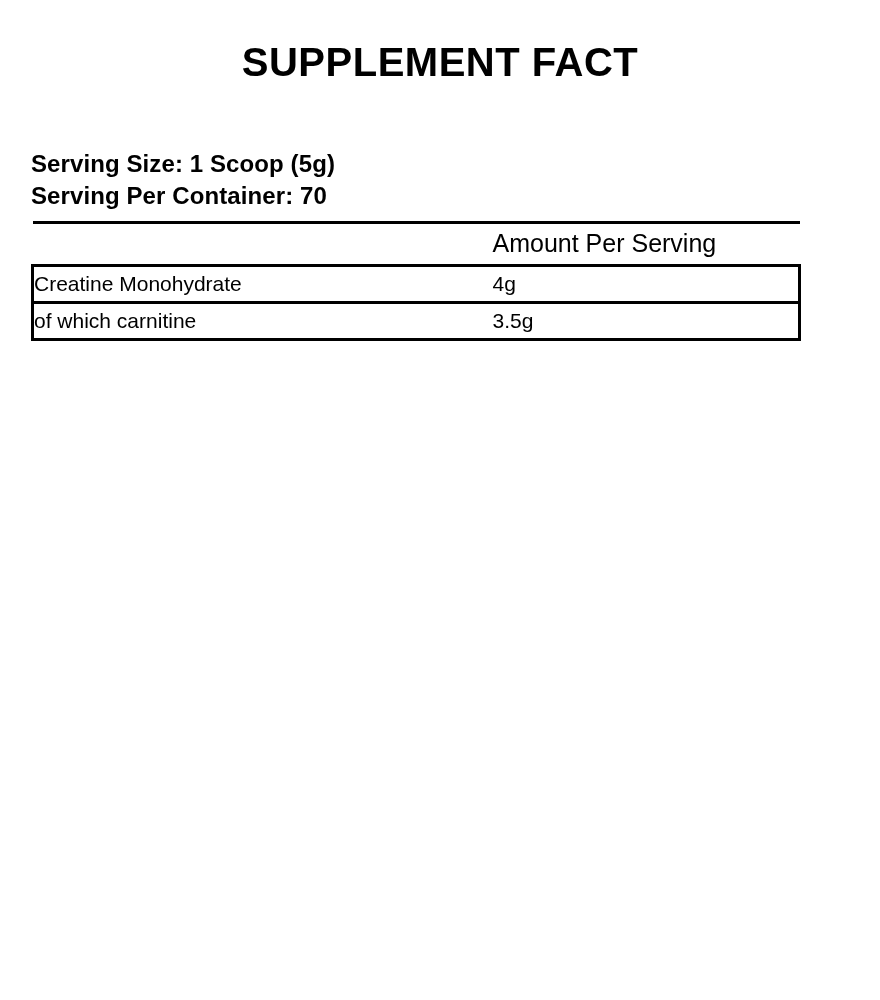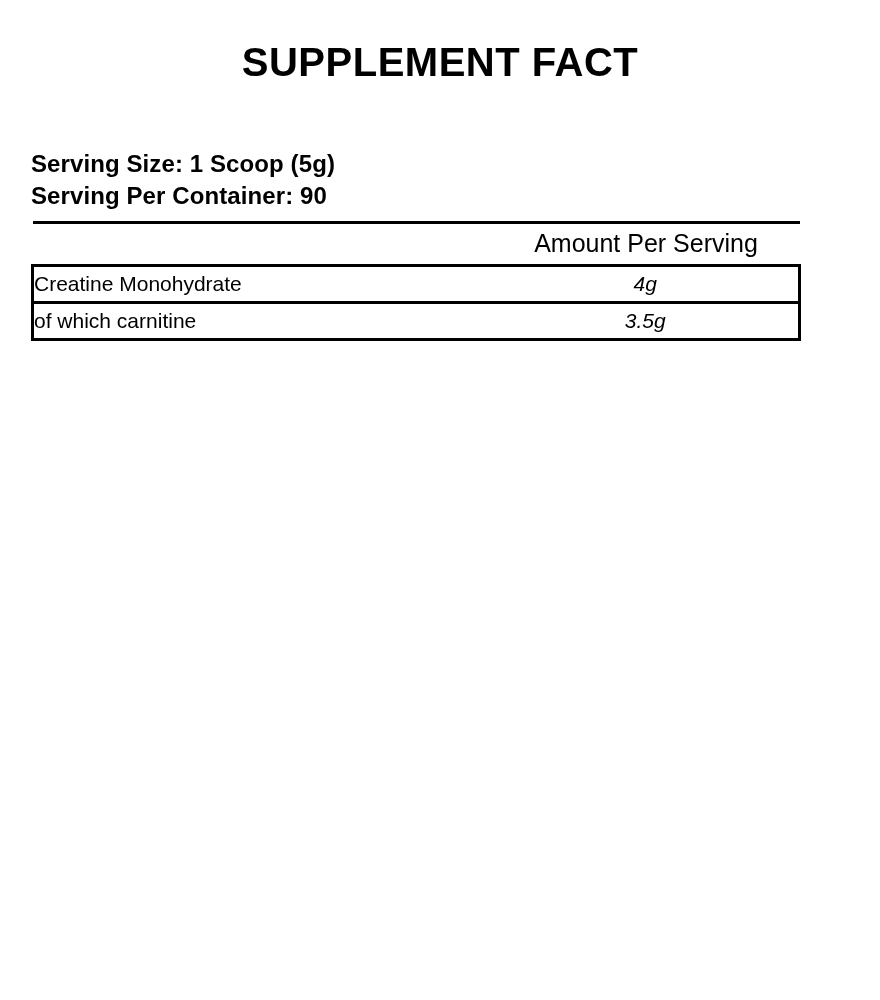--- a/index.html
+++ b/index.html
@@ -50,21 +50,20 @@
     vertical-align: middle;
   }
   .hdr-row td {
     border-top: 3px solid #000;
     height: 40px;
   }
   .hdr-label {
     width: 460px;
   }
   .hdr-amount {
-    text-align: center;
     font-size: 25px;
     font-weight: normal;
     padding-right: 4px;
   }
   .item-row td {
     border-top: 3px solid #000;
     border-bottom: 3px solid #000;
     height: 34px;
   }
   .item-row.second td {
@@ -73,38 +72,37 @@
   .item-name {
     font-size: 21px;
     font-weight: normal;
     border-left: 3px solid #000;
     padding-left: 4px;
     white-space: nowrap;
   }
   .item-value {
     font-size: 21px;
     font-weight: normal;
-    text-align: center;
+    text-align: left;
     border-right: 3px solid #000;
     padding-right: 4px;
-    font-style: italic;
   }
 </style>
 </head>
 <body>
 
 <div class="page">
 
   <h1 class="title">SUPPLEMENT FACT</h1>
 
   <div class="panel">
 
     <div class="serving-line">Serving Size: 1 Scoop (5g)</div>
 
-    <div class="serving-line">Serving Per Container: 90</div>
+    <div class="serving-line">Serving Per Container: 70</div>
 
     <table class="facts-table">
       <tbody>
         <tr class="hdr-row">
           <td class="hdr-label"></td>
           <td class="hdr-amount">Amount Per Serving</td>
         </tr>
         <tr class="item-row">
           <td class="item-name">Creatine Monohydrate</td>
           <td class="item-value">4g</td>

